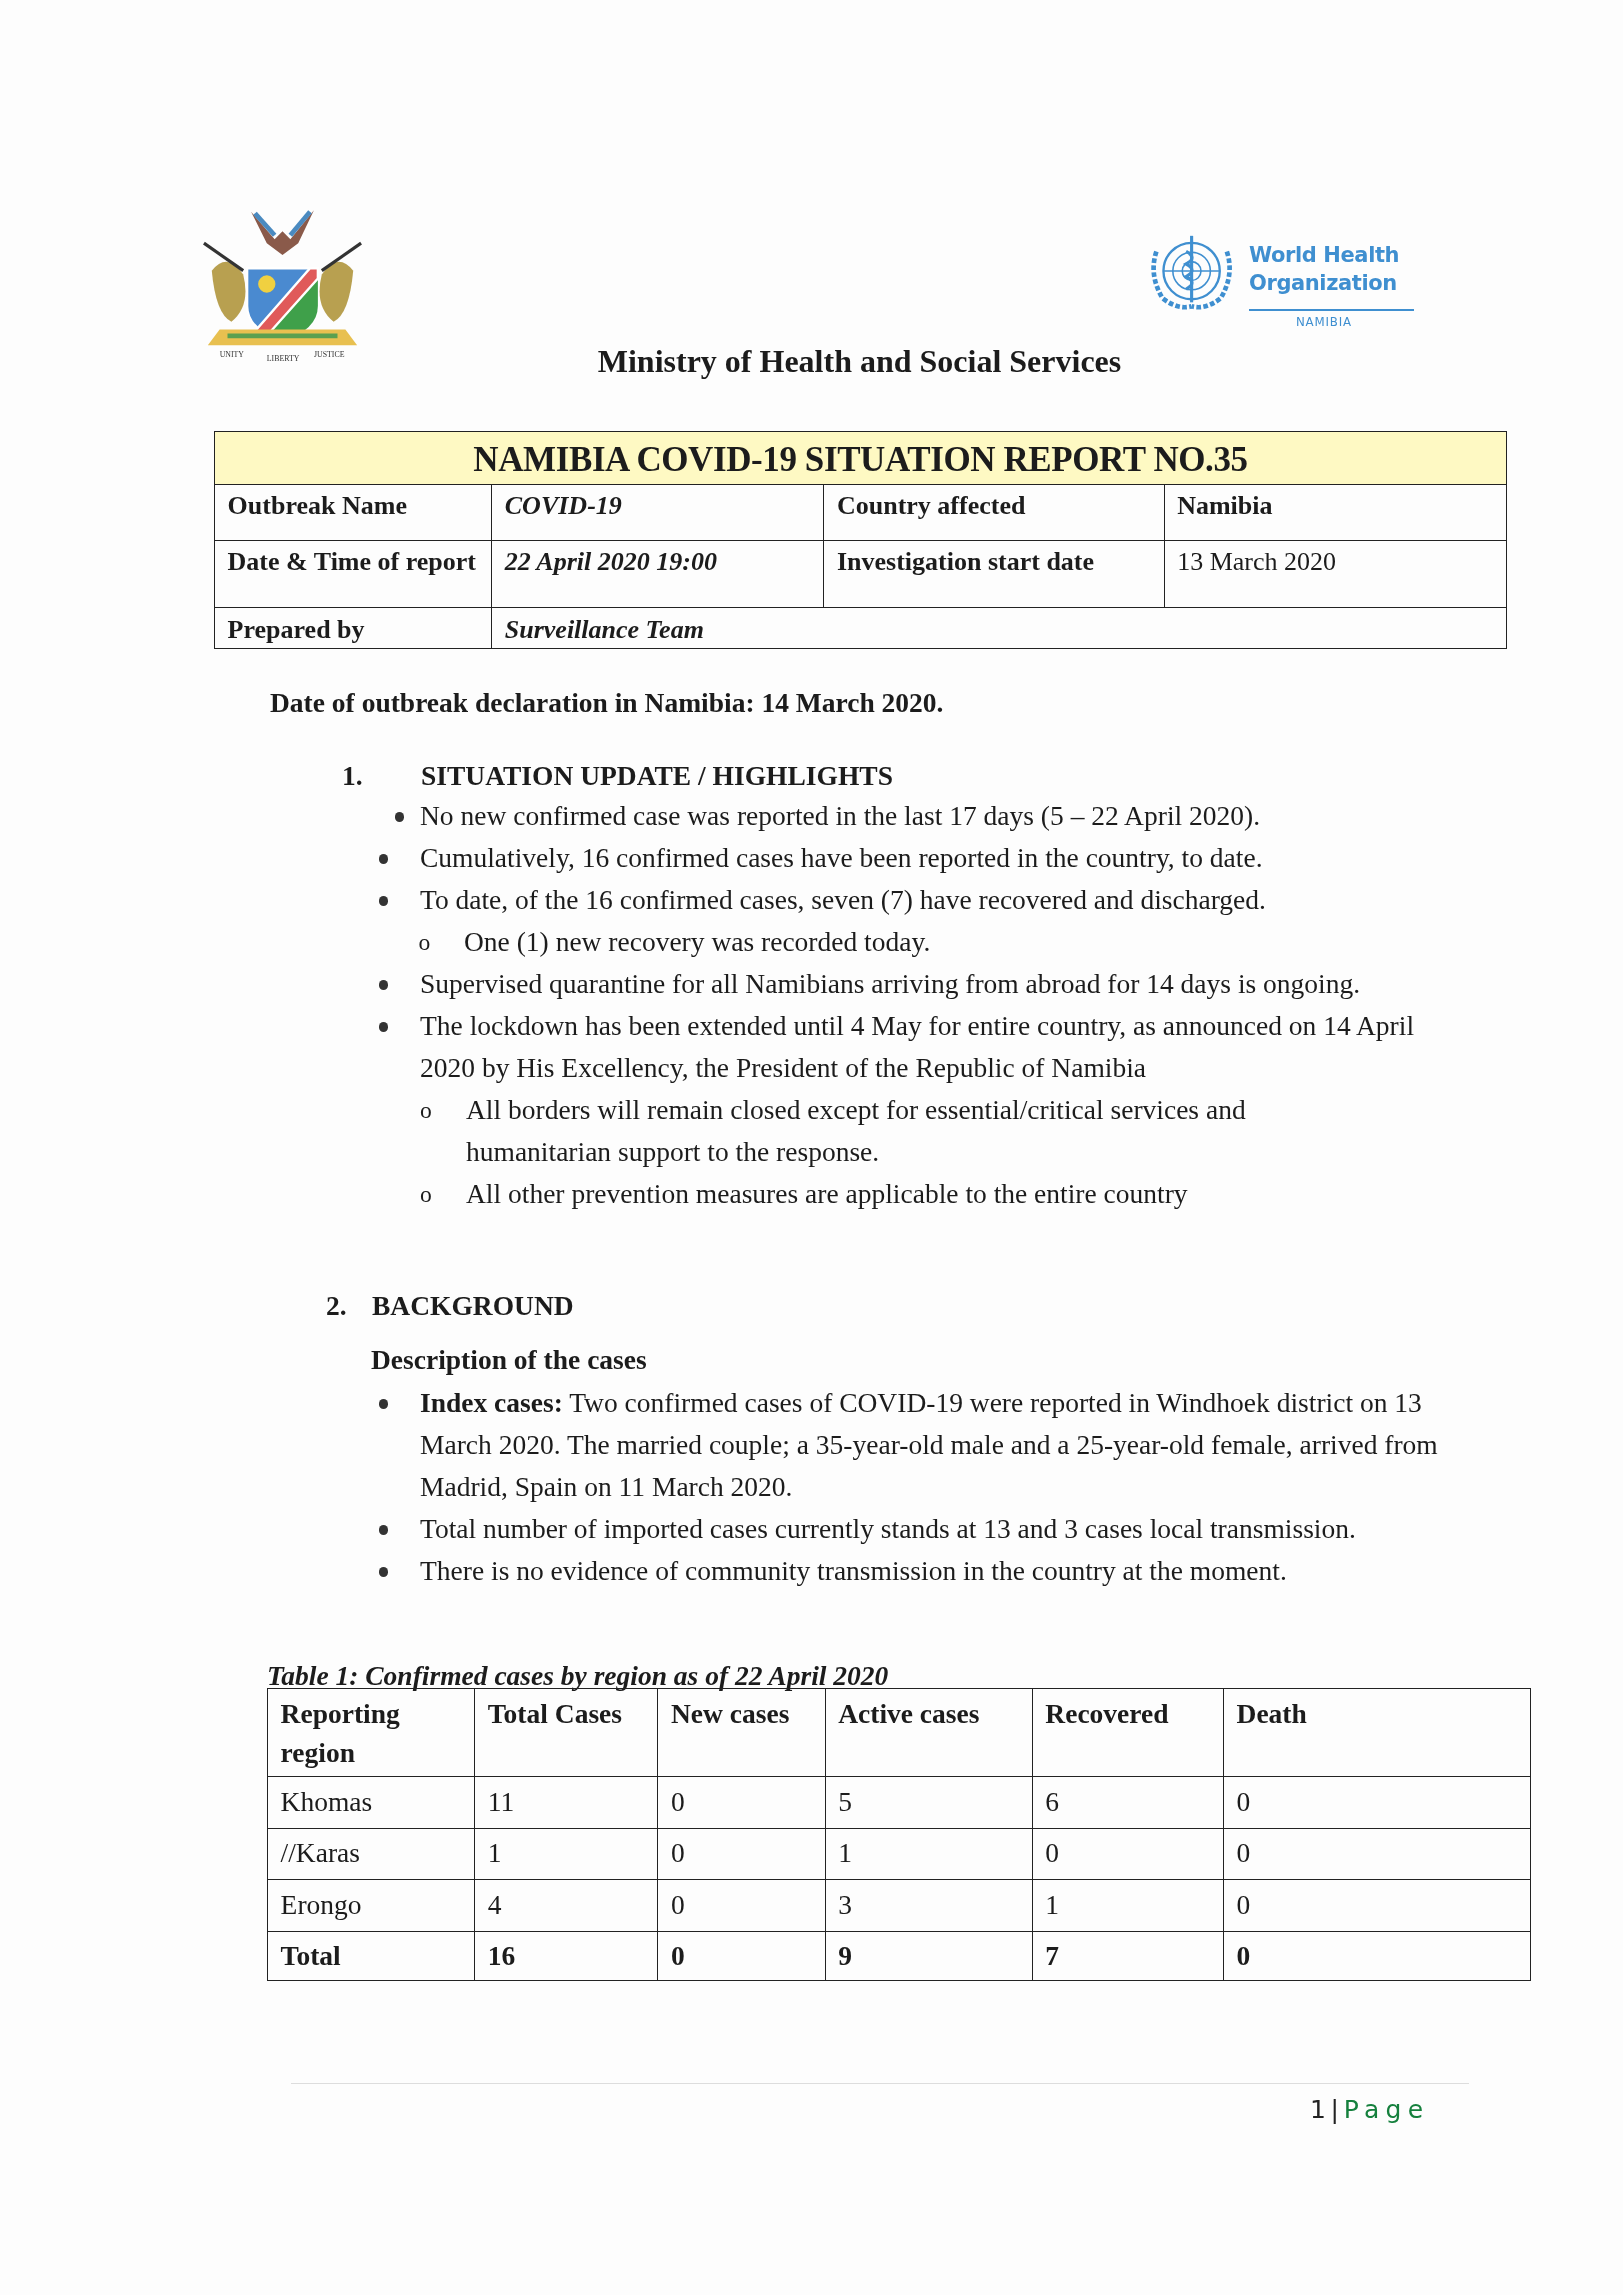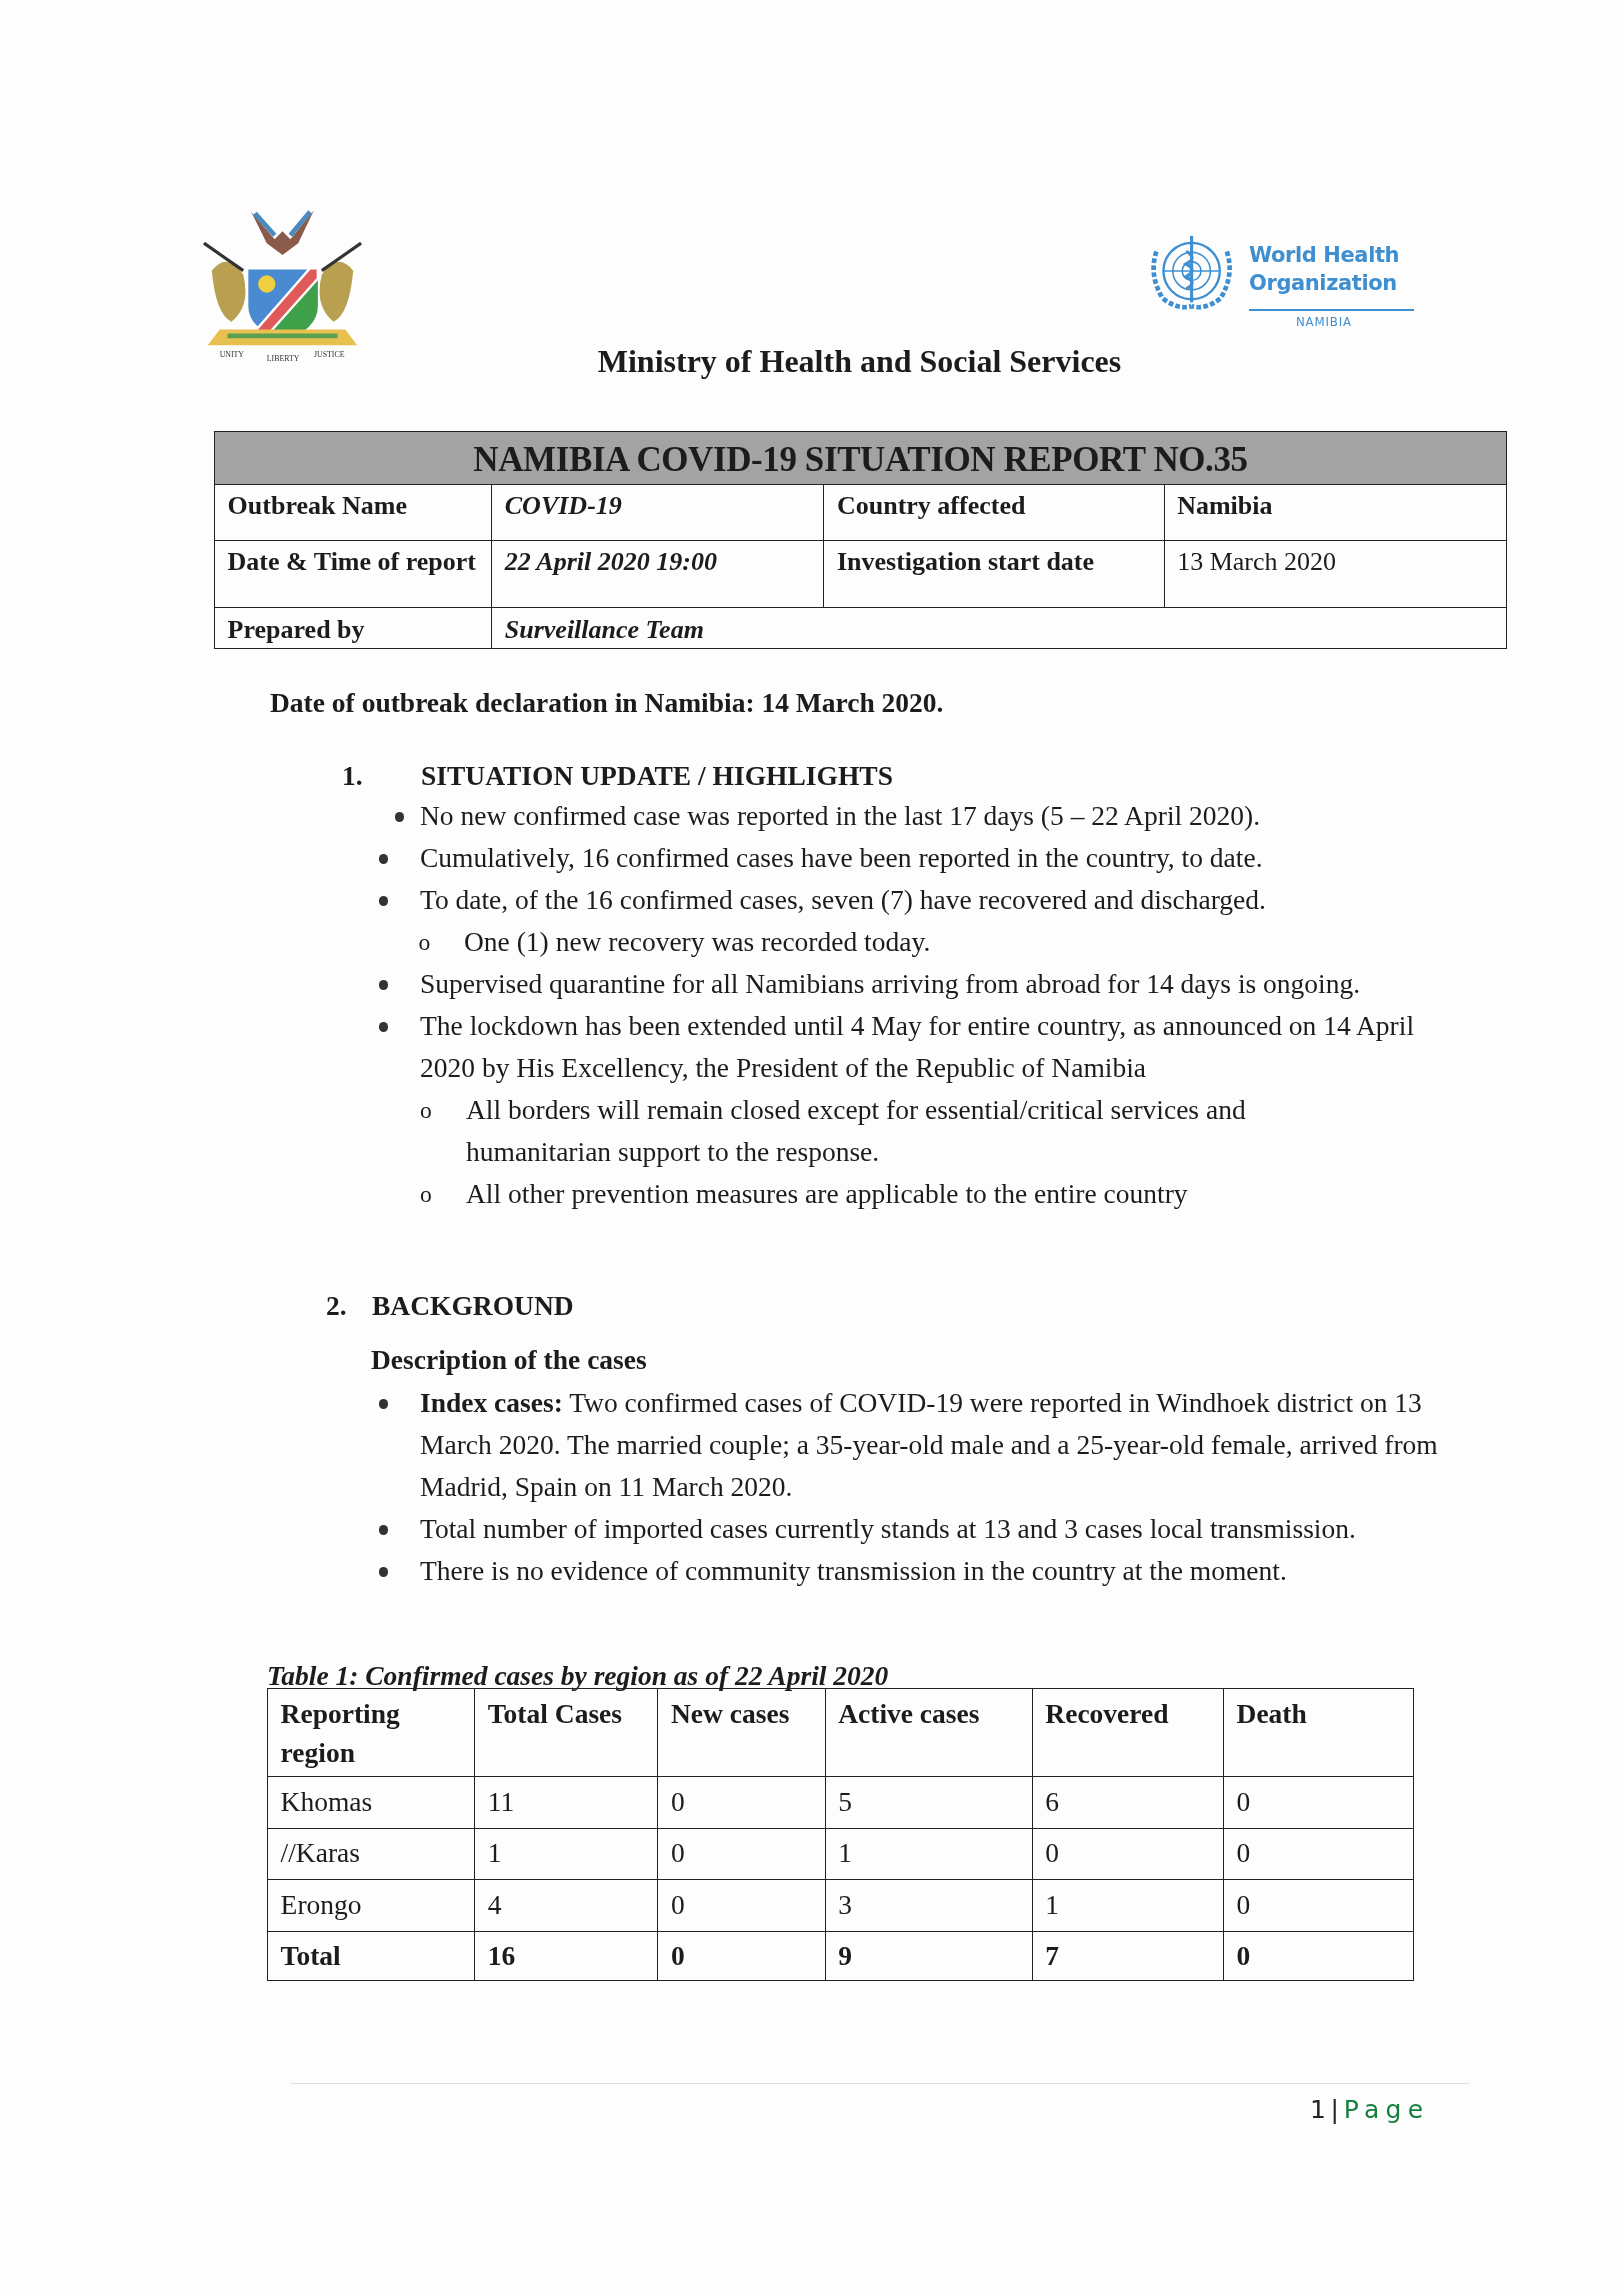--- a/index.html
+++ b/index.html
@@ -27,21 +27,21 @@
       font-weight: bold; font-size: 32px; line-height: 38px;
     }
 
     
     .info-table {
       position: absolute; left: 214px; top: 431px; width: 1293px;
       border-collapse: collapse; font-size: 26px;
     }
     .info-table td { border: 1.6px solid #222; vertical-align: top; padding: 6.3px 12.6px 3.1px 12.6px; line-height: 30px; }
     .info-table .title-row td {
-      background: #a3a3a3; text-align: center; font-weight: bold; font-size: 35px;
+      background: #fef9c3; text-align: center; font-weight: bold; font-size: 35px;
       padding: 7.9px 0 4.7px 0; line-height: 39px; letter-spacing: -0.4px;
     }
     .info-table .r1 td { height: 46px; }
     .info-table .r2 td { height: 57px; }
     .info-table .r3 td { height: 30px; }
     .b { font-weight: bold; }
     .bi { font-weight: bold; font-style: italic; }
 
     .declaration {
       position: absolute; left: 270px; top: 687px; font-weight: bold; font-size: 27.5px;
@@ -54,21 +54,21 @@
     .item { position: relative; }
     .item .mark { position: absolute; }
     .dot { width: 9.4px; height: 9.4px; border-radius: 50%; background: #333; }
     .circ { font-size: 23.6px; }
 
     
     .table-caption {
       position: absolute; left: 267px; top: 1660px; font-weight: bold; font-style: italic; font-size: 27.5px;
     }
     .region-table {
-      position: absolute; left: 267px; top: 1688px; width: 1147px;
+      position: absolute; left: 267px; top: 1688px; width: 1264px;
       border-collapse: collapse; font-size: 27.5px;
     }
     .region-table th, .region-table td {
       border: 1.6px solid #222; text-align: left; vertical-align: top; padding: 4.7px 12.6px; line-height: 39px;
     }
     .region-table th { font-weight: bold; height: 69px; }
     .region-table td { height: 41px; }
     .region-table tr.total td { font-weight: bold; height: 33px; }
 
     .footer-rule { position: absolute; left: 291px; top: 2083px; width: 1178px; height: 0.8px; background: #ddd; }

